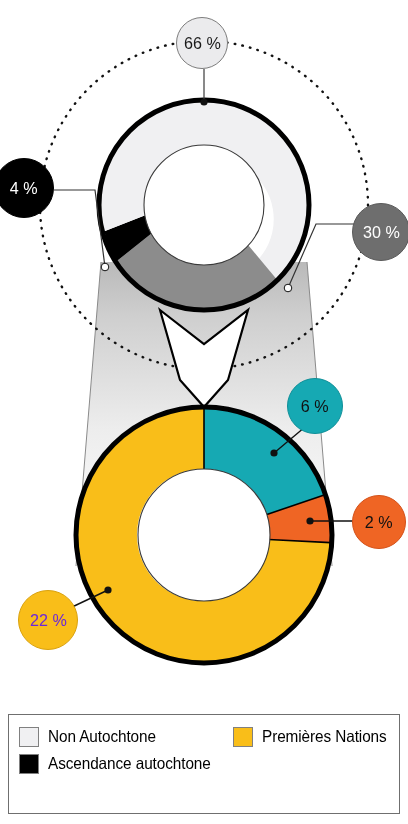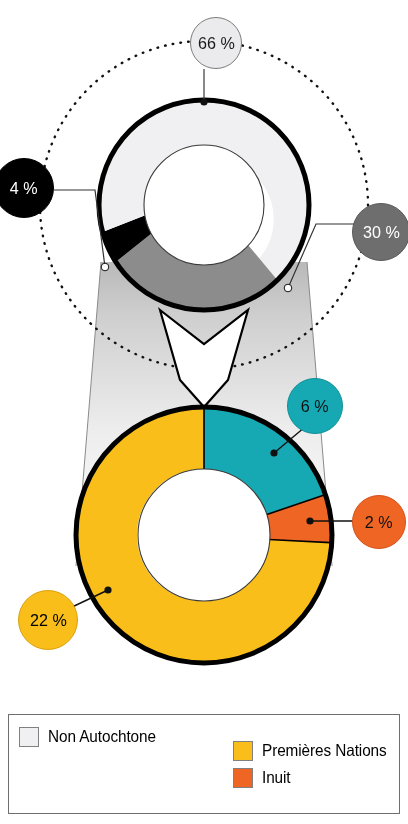--- a/index.html
+++ b/index.html
@@ -17,21 +17,21 @@
     position:absolute;left:8px;top:714px;width:392px;height:100px;
     box-sizing:border-box;
     border:1px solid #6f6f6f;background:#ffffff;
   }
   .legend-cols{
     display:flex;flex-direction:row;height:100%;
     padding:8px 0 0 10px;box-sizing:border-box;
   }
   .legend-col{display:flex;flex-direction:column;justify-content:flex-start;}
   .legend-col.left{width:218px;}
-  .legend-col.right{width:170px;margin-top:14px;}
+  .legend-col.right{width:170px;}
   .legend-item{
     display:flex;align-items:center;height:27px;
   }
   .swatch{
     width:20px;height:20px;box-sizing:border-box;
     border:1px solid #808080;flex:0 0 auto;
   }
   .legend-label{
     margin-left:9px;font-size:16.5px;color:#000000;
     line-height:1;white-space:nowrap;
@@ -40,32 +40,32 @@
   }
 
   
   .bubble{
     position:absolute;border-radius:50%;
     display:flex;align-items:center;justify-content:center;
     box-sizing:border-box;
     font-size:17px;line-height:1;white-space:nowrap;
   }
   .bubble span{transform:scaleX(0.95);display:inline-block;}
-  #bubble-66{left:190px;top:17px;width:52px;height:52px;
+  #bubble-66{left:176px;top:17px;width:52px;height:52px;
     background:#ebebed;border:1px solid #7d7d7d;color:#1a1a1a;}
   #bubble-4{left:-6px;top:158px;width:60px;height:60px;
     background:#000000;border:1px solid #000000;color:#ffffff;}
   #bubble-30{left:352px;top:203px;width:58px;height:58px;
     background:#6e6e6e;border:1px solid #5a5a5a;color:#ffffff;}
   #bubble-6{left:287px;top:378px;width:56px;height:56px;
     background:#16a9b3;border:1px solid #0f8f98;color:#111111;}
   #bubble-2{left:352px;top:495px;width:54px;height:54px;
     background:#ef6524;border:1px solid #d4521a;color:#111111;}
   #bubble-22{left:18px;top:590px;width:60px;height:60px;
-    background:#f9be19;border:1px solid #d9a10d;color:#000000;}
+    background:#f9be19;border:1px solid #d9a10d;color:#6d28d9;}
 </style>
 </head>
 <body>
 
 <div id="stage">
 
   <svg width="408" height="824" viewBox="0 0 408 824">
     <defs>
       <linearGradient id="funnelGrad" x1="0" y1="0" x2="0" y2="1">
         <stop offset="0%" stop-color="#b9b9b9"></stop>
@@ -183,32 +183,32 @@
   <div id="legend">
     <div class="legend-cols">
       <div class="legend-col left">
 
         <div class="legend-item">
           <span class="swatch" style="background:#f0f0f2"></span>
           <span class="legend-label">Non Autochtone</span>
         </div>
 
 
+        <div class="legend-item">
+          <span class="swatch" style="background:#000000"></span>
+          <span class="legend-label">Ascendance autochtone</span>
+        </div>
 
       </div>
       <div class="legend-col right">
 
         <div class="legend-item">
           <span class="swatch" style="background:#f9be19"></span>
           <span class="legend-label">Premières Nations</span>
         </div>
 
 
-        <div class="legend-item">
-          <span class="swatch" style="background:#ef6524"></span>
-          <span class="legend-label">Inuit</span>
-        </div>
 
       </div>
     </div>
   </div>
 
 </div>
 
 </body></html>

